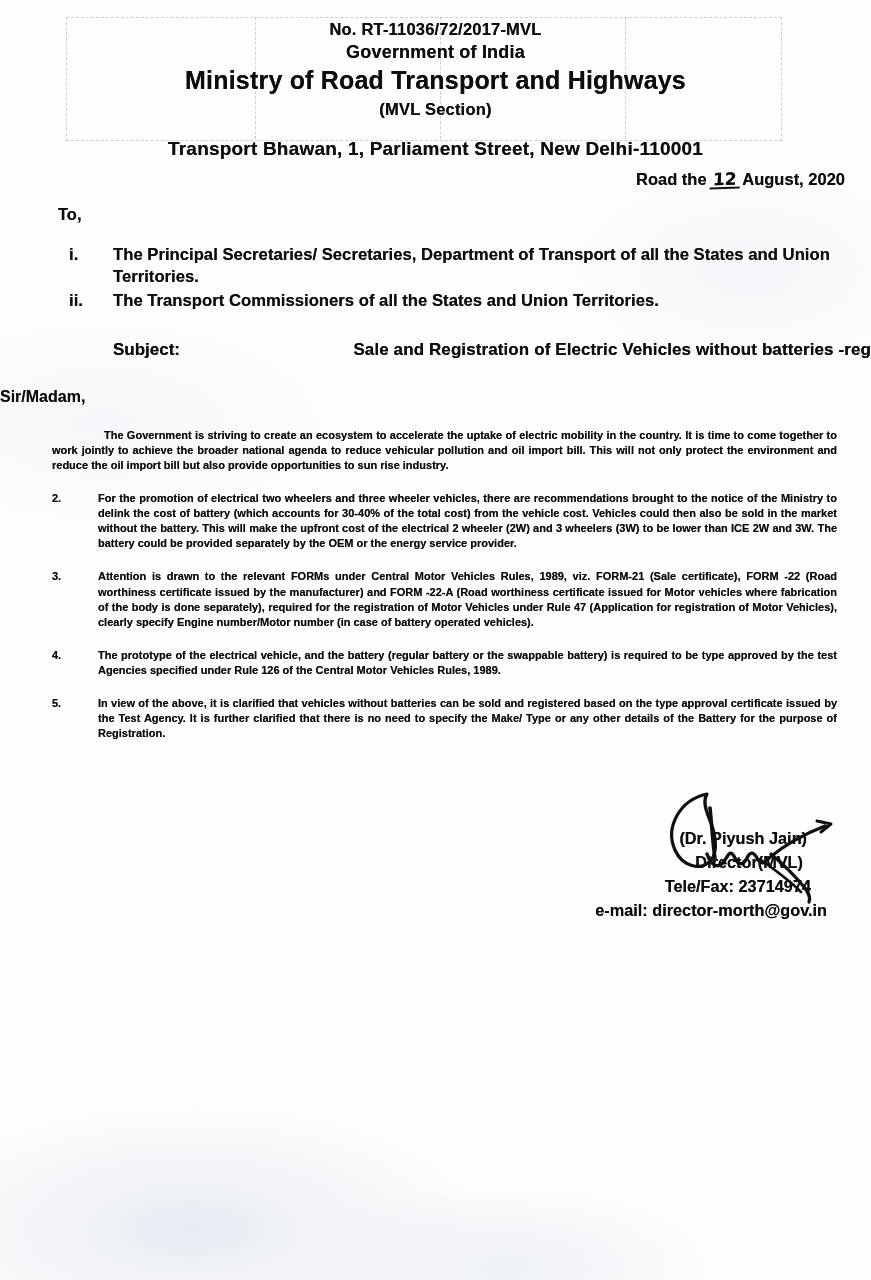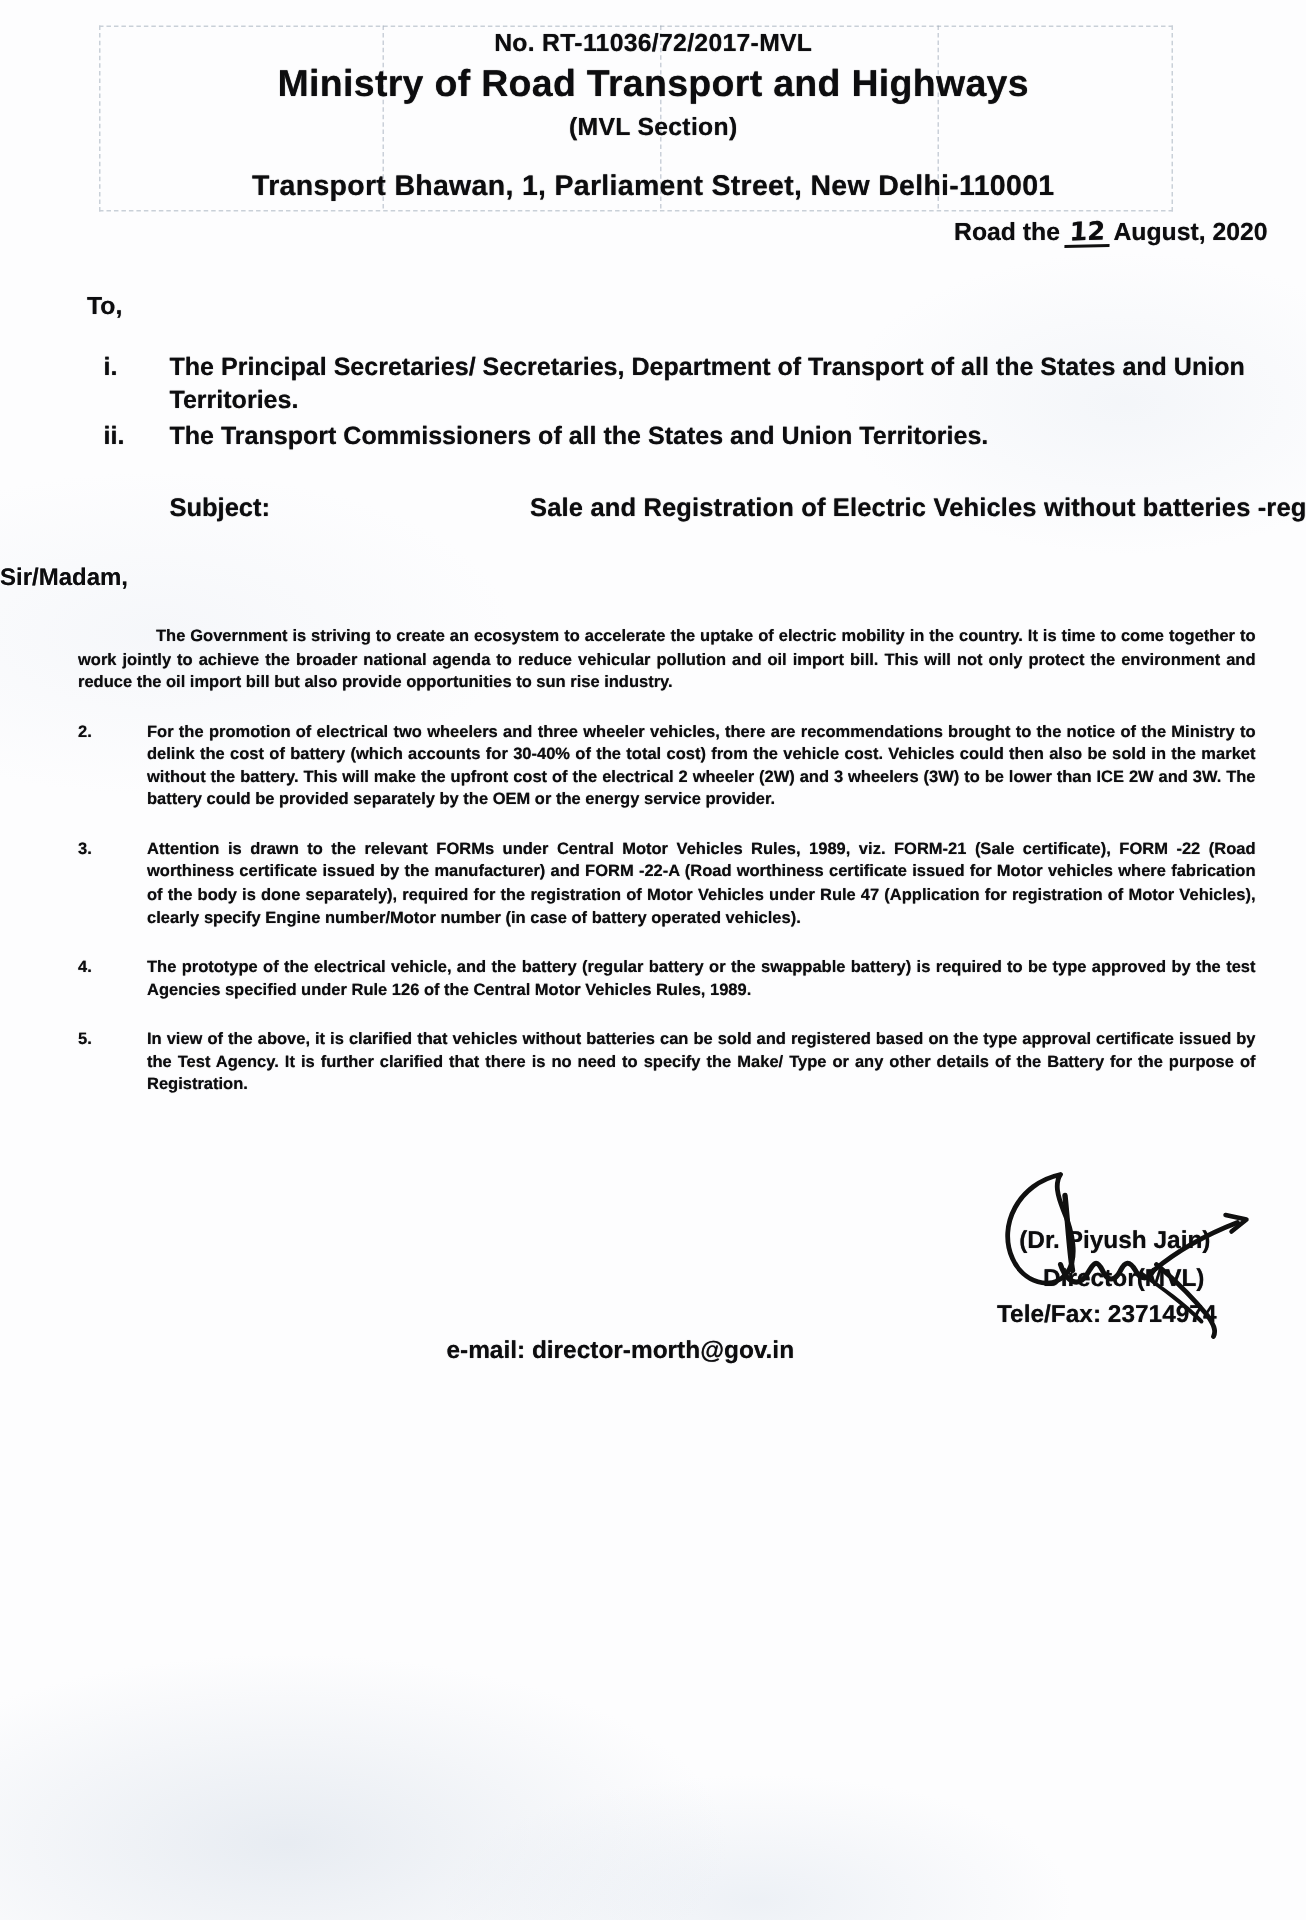--- a/index.html
+++ b/index.html
@@ -79,21 +79,21 @@
     font-size: 17px;
     display: inline-block;
     transform: skewX(-4deg) rotate(-1.5deg);
     padding: 0 3px;
     border-bottom: 2px solid #111;
     line-height: 0.95;
     margin: 0 3px;
   }
 
   .to-label {
-    margin-top: 30px;
+    margin-top: 16px;
     padding-left: 58px;
     font-size: 16.5px;
     font-weight: bold;
     text-shadow: 0 0 0.5px rgba(0,0,0,0.7);
   }
 
   .addressee-list {
     margin: 20px 0 0 0;
     padding: 0 30px 0 62px;
     list-style: none;
@@ -165,21 +165,21 @@
     text-align: right;
     font-size: 16.3px;
     font-weight: bold;
     line-height: 1.48;
     text-shadow: 0 0 0.5px rgba(0,0,0,0.7);
   }
   .sign-yours { padding-right: 44px; }
   .sign-name  { padding-right: 32px; }
   .sign-desig { padding-right: 36px; }
   .sign-tele  { padding-right: 28px; }
-  .sign-mail  { padding-right: 12px; text-align: center; }
+  .sign-mail  { padding-right: 12px; }
   .sign-gap   { height: 54px; }
 
   .signature-ink {
     position: absolute;
     right: 22px;
     top: 16px;
     width: 200px;
     height: 120px;
     pointer-events: none;
     z-index: 5;
@@ -192,20 +192,21 @@
 
   <div class="scan-artifact artifact-a"></div>
   <div class="scan-artifact artifact-b"></div>
   <div class="scan-artifact artifact-c"></div>
   <div class="scan-artifact artifact-d"></div>
 
   <div class="doc-body">
 
     <div class="header-block">
       <div class="hline h-refno">No. RT-11036/72/2017-MVL</div>
+      <div class="hline h-gov">Government of India</div>
       <div class="hline h-ministry">Ministry of Road Transport and Highways</div>
       <div class="hline h-section">(MVL Section)</div>
       <div class="hline h-address">Transport Bhawan, 1, Parliament Street, New Delhi-110001</div>
     </div>
 
     <div class="date-line">
       <span>Road the</span><span class="date-hand">12</span><span>August, 2020</span>
     </div>
 
     <div class="to-label">To,</div>

